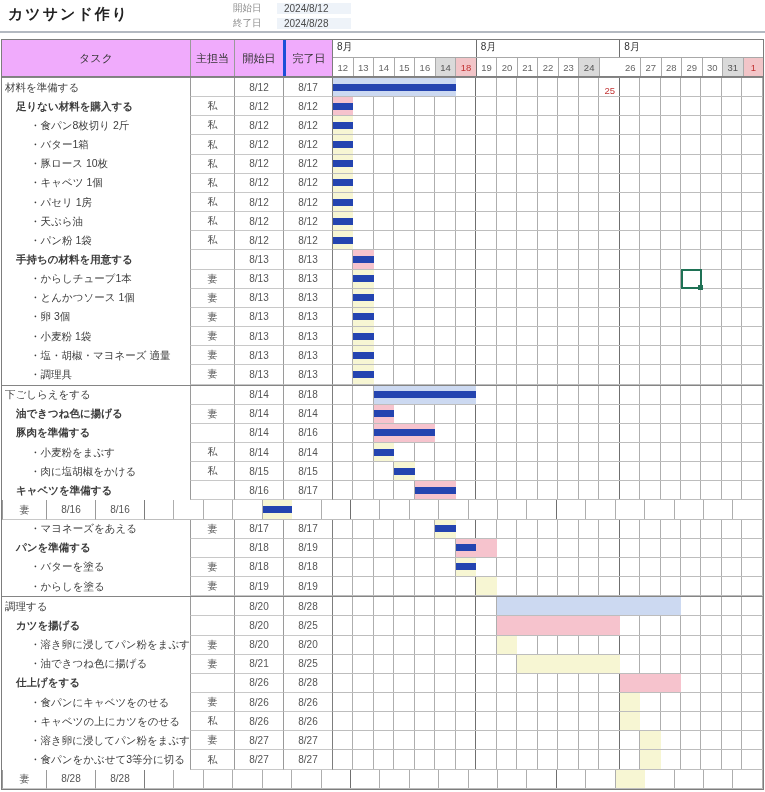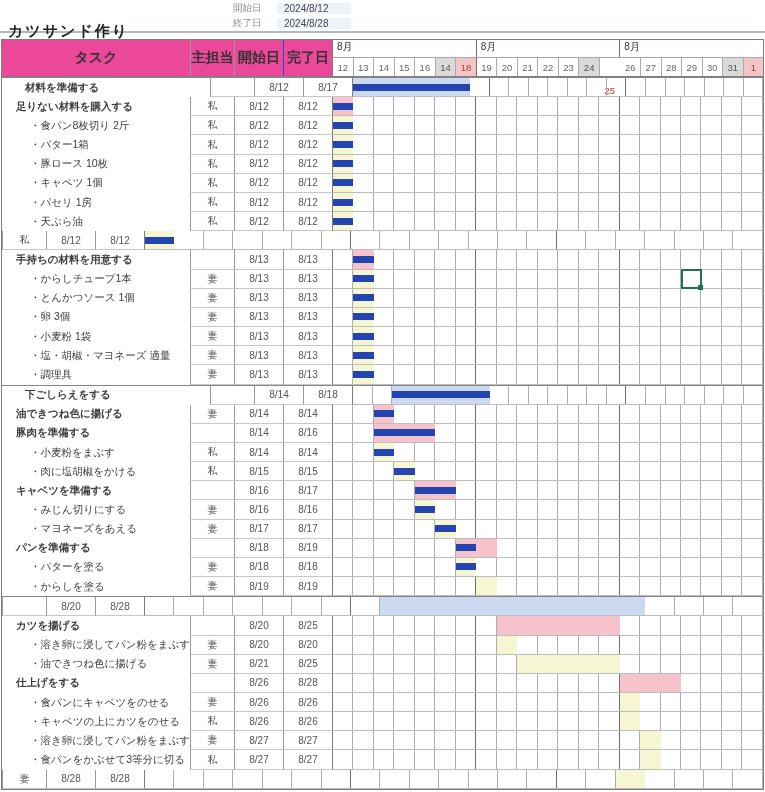--- a/index.html
+++ b/index.html
@@ -2,47 +2,47 @@
 <html><head>
 <meta charset="utf-8">
 <style>
   html,body { margin:0; padding:0; }
   body {
     width:765px; height:792px; background:#ffffff; position:relative; overflow:hidden;
     font-family:"Liberation Sans","DejaVu Sans",sans-serif; -webkit-font-smoothing:antialiased;
   }
   
   .topbar { position:absolute; left:0; top:0; width:765px; height:31px; border-bottom:2px solid #b3b9c1; background:#fff; }
-  .title { position:absolute; left:8px; top:22px; font-size:15px; font-weight:bold; color:#222; letter-spacing:2px; }
+  .title { position:absolute; left:8px; top:5px; font-size:15px; font-weight:bold; color:#222; letter-spacing:2px; }
   .meta { position:absolute; left:233px; top:1px; }
   .meta-row { display:flex; align-items:center; height:15px; }
   .meta-label { color:#8d8d8d; font-size:9.5px; width:44px; }
   .meta-value { background:#eef3f9; color:#4a4a4a; font-size:10px; padding:0 7px; min-width:60px; text-align:left; }
   
   .gantt { position:absolute; top:39px; left:1px; width:763px; height:751px; border:1px solid #7d7d7d; background:#fff; display:flex; flex-direction:column; box-sizing:border-box; }
   .thead { display:flex; height:36px; flex:none; border-bottom:1px solid #808080; }
-  .hcell { box-sizing:border-box; display:flex; align-items:center; justify-content:center; font-size:14px; font-weight:bold; color:#333; background:#ec4899; }
+  .hcell { box-sizing:border-box; display:flex; align-items:center; justify-content:center; font-size:11px; font-weight:normal; color:#333; background:#f0abfc; }
   .h-task { width:188px; }
   .h-owner { width:44px; border-left:1px solid #9a9a9a; }
   .h-start { width:49px; border-left:1px solid #9a9a9a; }
-  .h-end { width:49px; border-left:1px solid #1d4ed8; }
+  .h-end { width:49px; border-left:3px solid #1d4ed8; }
   .h-chart { flex:1; border-left:1px solid #7d7d7d; display:flex; flex-direction:column; background:#fff; }
   .month-row { height:18px; display:flex; border-bottom:1px solid #a8a8a8; box-sizing:border-box; }
   .month-group { flex:7; display:flex; align-items:flex-start; padding-left:4px; font-size:10px; color:#333; border-right:1px solid #6f6f6f; box-sizing:border-box; }
   .month-group:last-child { border-right:none; }
   .day-row { height:18px; display:flex; box-sizing:border-box; }
   .day-cell { flex:1; display:flex; align-items:center; justify-content:center; font-size:9.5px; color:#666; border-right:1px solid #ababab; box-sizing:border-box; }
   .day-cell.we { border-right-color:#6f6f6f; }
   .day-cell:last-child { border-right:none; }
   
   .tbody { flex:1; display:flex; flex-direction:column; }
   .row { flex:1; display:flex; min-height:0; box-sizing:border-box; }
   .row.section { border-top:1px solid #858585; }
   .task-cell { width:188px; box-sizing:border-box; display:flex; align-items:center; font-size:10.5px; color:#3c3c3c; white-space:nowrap; overflow:hidden; background:#fff; }
-  .task-cell.lvl0 { padding-left:3px; font-weight:bold;margin-left:20px; }
+  .task-cell.lvl0 { padding-left:3px; font-weight:normal; }
   .task-cell.lvl1 { padding-left:14px; font-weight:bold; }
   .task-cell.lvl2 { padding-left:28px; font-weight:normal; }
   .owner-cell { width:44px; }
   .date-cell { width:49px; }
   .owner-cell,.date-cell { box-sizing:border-box; border-left:1px solid #9a9a9a; border-bottom:1px solid #c8c8c8; display:flex; align-items:center; justify-content:center; font-size:10px; color:#555; background:#fff; }
   .chart-cell { flex:1; position:relative; box-sizing:border-box; border-left:1px solid #7d7d7d; border-bottom:1px solid #bdbdbd; display:flex; }
   .dcell { flex:1; box-sizing:border-box; border-right:1px solid #aeaeae; }
   .dcell.we { border-right-color:#6f6f6f; }
   .dcell:last-child { border-right:none; }
   .plan { position:absolute; top:0; bottom:0; z-index:1; }
@@ -353,20 +353,21 @@
           <div class="dcell"></div>
           <div class="dcell"></div>
           <div class="dcell"></div>
           <div class="dcell"></div>
           <div class="dcell"></div>
           <div class="plan" style="left: 0%; width: 4.7619%; background: rgb(247, 246, 211);"></div>
           <div class="bar" style="left: 0%; width: 4.7619%; background: rgb(36, 68, 176);"></div>
         </div>
       </div>
       <div class="row">
+        <div class="task-cell lvl2">・パン粉 1袋</div>
         <div class="owner-cell">私</div>
         <div class="date-cell">8/12</div>
         <div class="date-cell">8/12</div>
         <div class="chart-cell">
           <div class="dcell"></div>
           <div class="dcell"></div>
           <div class="dcell"></div>
           <div class="dcell"></div>
           <div class="dcell"></div>
           <div class="dcell"></div>
@@ -789,21 +790,20 @@
           <div class="dcell"></div>
           <div class="dcell"></div>
           <div class="dcell"></div>
           <div class="dcell"></div>
           <div class="dcell"></div>
           <div class="plan" style="left: 19.0476%; width: 9.52381%; background: rgb(246, 195, 205);"></div>
           <div class="bar" style="left: 19.0476%; width: 9.52381%; background: rgb(36, 68, 176);"></div>
         </div>
       </div>
       <div class="row">
-        <div class="task-cell lvl2">・みじん切りにする</div>
         <div class="owner-cell">妻</div>
         <div class="date-cell">8/16</div>
         <div class="date-cell">8/16</div>
         <div class="chart-cell">
           <div class="dcell"></div>
           <div class="dcell"></div>
           <div class="dcell"></div>
           <div class="dcell"></div>
           <div class="dcell"></div>
           <div class="dcell"></div>
@@ -943,20 +943,21 @@
           <div class="dcell"></div>
           <div class="dcell"></div>
           <div class="dcell"></div>
           <div class="dcell"></div>
           <div class="dcell"></div>
           <div class="dcell"></div>
           <div class="plan" style="left: 33.3333%; width: 4.7619%; background: rgb(247, 246, 211);"></div>
         </div>
       </div>
       <div class="row section">
+        <div class="task-cell lvl0">調理する</div>
         <div class="owner-cell"></div>
         <div class="date-cell">8/20</div>
         <div class="date-cell">8/28</div>
         <div class="chart-cell">
           <div class="dcell"></div>
           <div class="dcell"></div>
           <div class="dcell"></div>
           <div class="dcell"></div>
           <div class="dcell"></div>
           <div class="dcell"></div>

